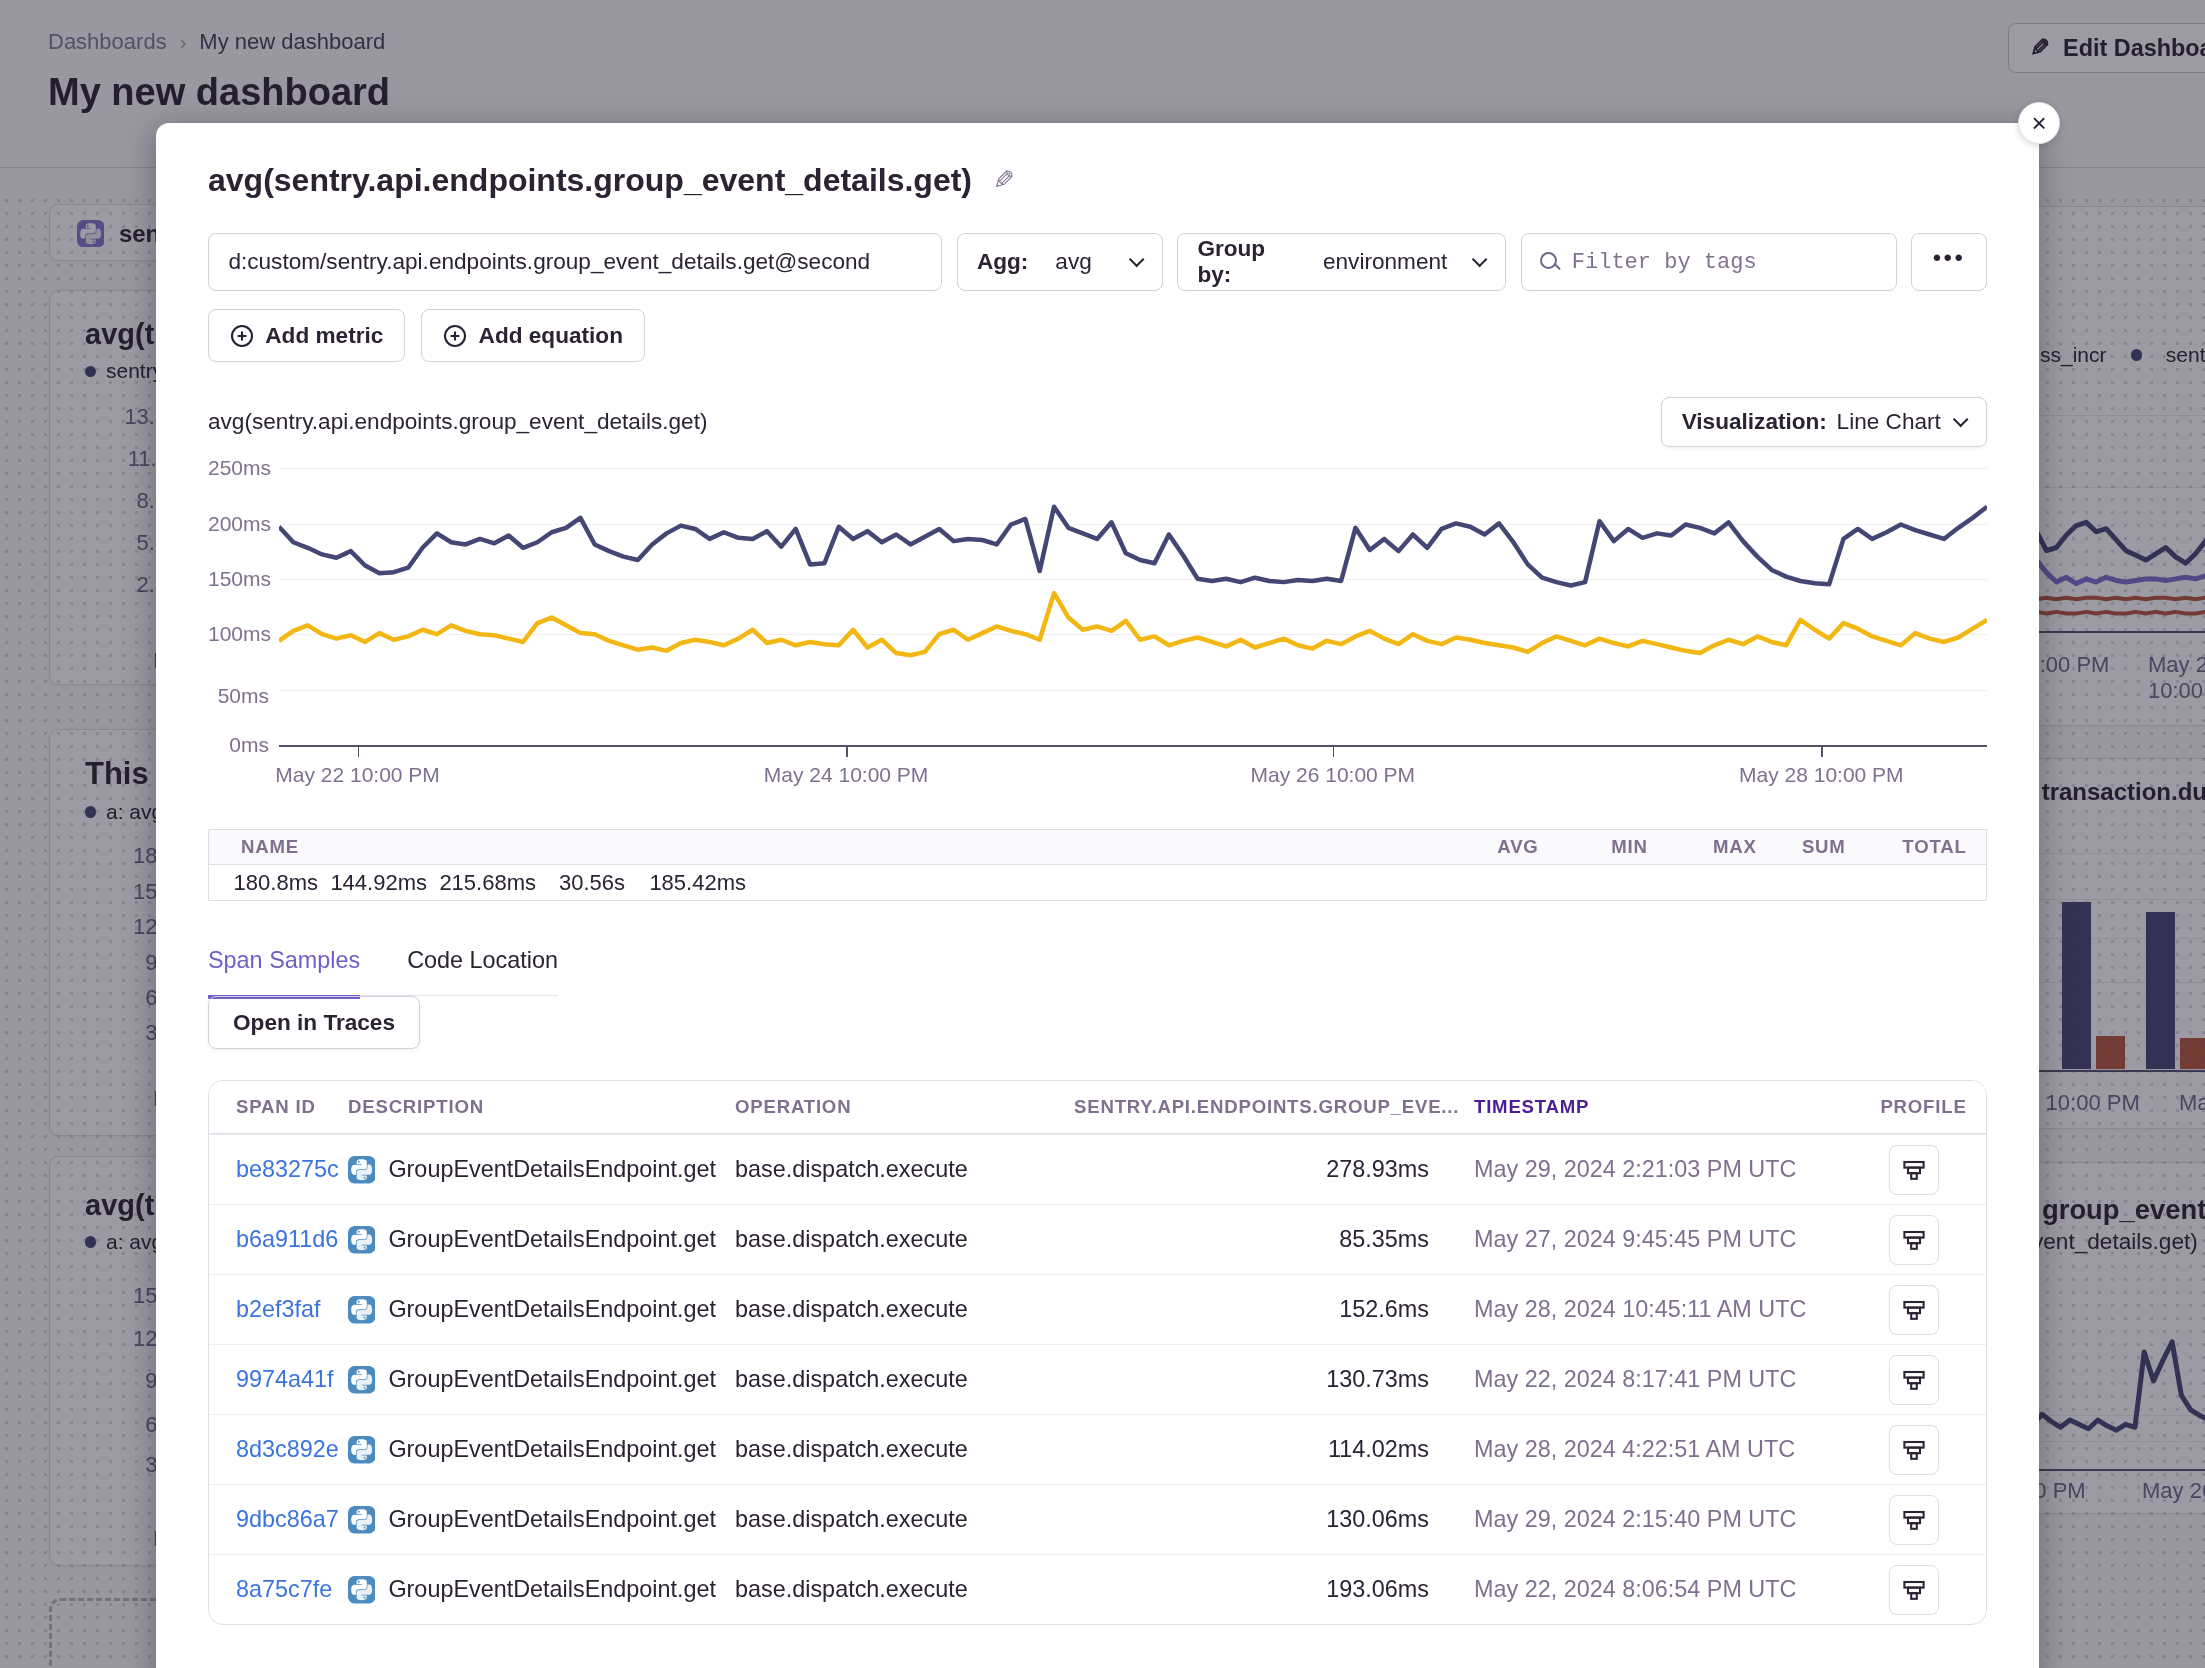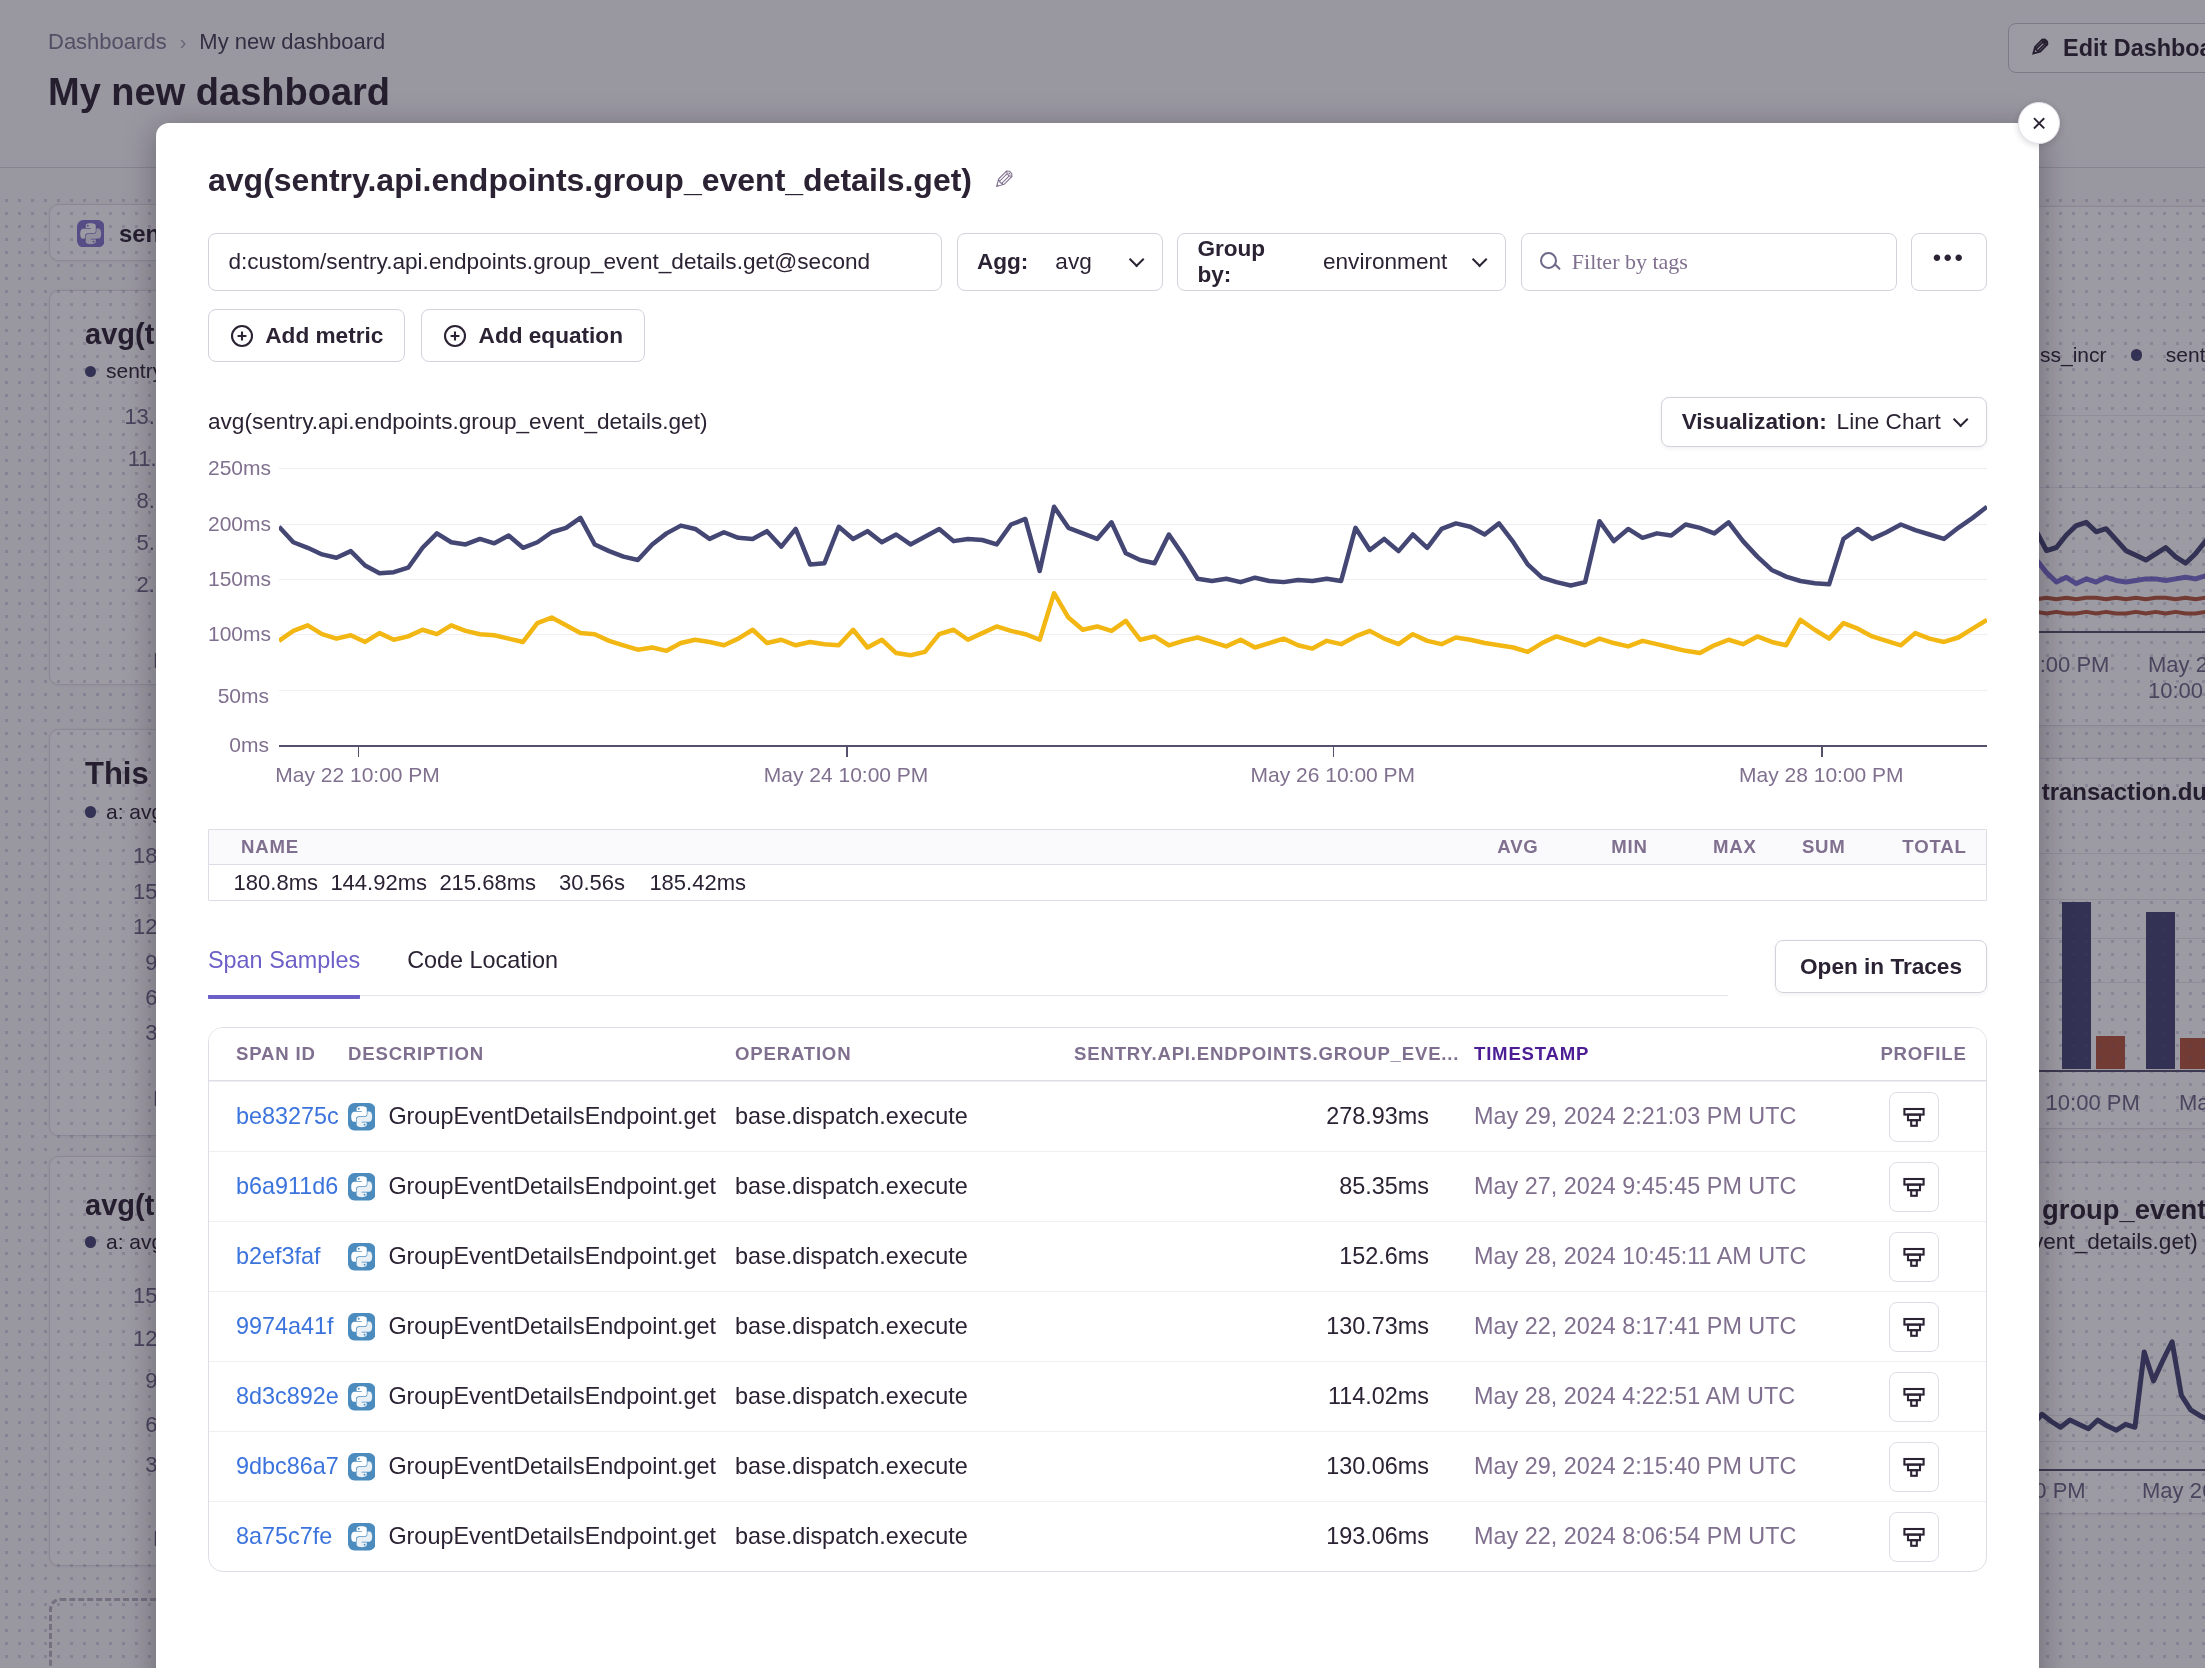--- a/index.html
+++ b/index.html
@@ -59,21 +59,21 @@
   .metric-input input { border:none; outline:none; width:100%; font-size:22.6px; color:#2B2233;
     font-family:"Liberation Sans", sans-serif; background:transparent; }
   .dd { padding:0 19.4px; gap:27px; cursor:pointer; }
   .dd-agg { width:206px; flex:none; }
   .dd-group { width:329px; flex:none; }
   .dd b { font-weight:bold; }
   .chev { width:11.3px; height:11.3px; border-right:2.8px solid #2B2233; border-bottom:2.8px solid #2B2233;
     transform:rotate(45deg); margin-left:auto; margin-top:-4.8px; flex:none; }
   .filter-field { flex:1; padding:0 18px; gap:11.3px; }
   .filter-field input { border:none; outline:none; flex:1; font-size:22px; color:#2B2233;
-    font-family:Liberation Serif, serif; background:transparent; }
+    font-family:Liberation Mono, monospace; background:transparent; }
   .filter-field input::placeholder { color:#80708F; }
   .search-glyph { width:21px; height:21px; position:relative; flex:none; }
   .search-glyph::before { content:""; position:absolute; left:0.8px; top:0.8px; width:13px; height:13px;
     border:2.4px solid #6F6787; border-radius:50%; }
   .search-glyph::after { content:""; position:absolute; left:14.5px; top:14.5px; width:7.3px; height:2.4px;
     background:#6F6787; transform:rotate(45deg); border-radius:1.6px; }
   .more-btn { width:76px; flex:none; justify-content:center; font-size:24px; letter-spacing:2.4px;
     color:#2B2233; cursor:pointer; padding-bottom:8px; }
 
   .btn-row { margin-top:18px; display:flex; gap:16px; }
@@ -97,21 +97,21 @@
 
   .summary { margin-top:29px; border:1.2px solid #E0DCE5; border-radius:1px; overflow:hidden; }
   .sum-row { display:flex; align-items:center; height:35px; font-size:22px; }
   .sum-head { height:35px; background:#FAF9FB; border-bottom:1.2px solid #E0DCE5; color:#80708F;
     font-size:18.6px; font-weight:bold; letter-spacing:0.8px; }
   .sum-name { flex:1; display:flex; align-items:center; gap:14.5px; padding-left:32px; }
   .sum-cell { width:109px; text-align:right; flex:none; }
   .sum-cell.sum { width:89px; }
   .sum-cell.total { width:121px; margin-right:19.4px; }
 
-  .tabs-row { margin-top:39px; display:flex; align-items:flex-start; }
+  .tabs-row { margin-top:39px; display:flex; align-items:flex-start;flex-direction:column; }
   .tabs-strip { flex:1; display:flex; gap:47px; border-bottom:1.6px solid #E8E4EC; margin-right:47px; margin-top:6.5px; }
   .tab { font-size:23.4px; padding-bottom:21px; color:#2B2233; cursor:pointer; }
   .tab.active { color:#6C5FC7; border-bottom:4.8px solid #6C5FC7; margin-bottom:-3.2px; border-radius:0 0 0.8px 0.8px; }
   .traces-btn { height:53px; border:1.2px solid #D6D0DC; border-radius:8px; display:flex; align-items:center;
     padding:0 24px; font-size:22.6px; font-weight:bold; cursor:pointer; box-shadow:0 1.6px 4px rgba(43,34,51,0.06); }
 
   .samples { margin-top:31px; border:1.2px solid #E0DCE5; border-radius:15px; overflow:hidden; }
   .smp-row { display:flex; align-items:center; height:70px; border-top:1.2px solid #F0EDF3; font-size:23.4px; }
   .smp-head { height:53px; border-top:none; background:#FFFFFF; color:#80708F; font-size:18.6px;
     font-weight:bold; letter-spacing:0.8px; border-bottom:0.4px solid #E0DCE5; }

